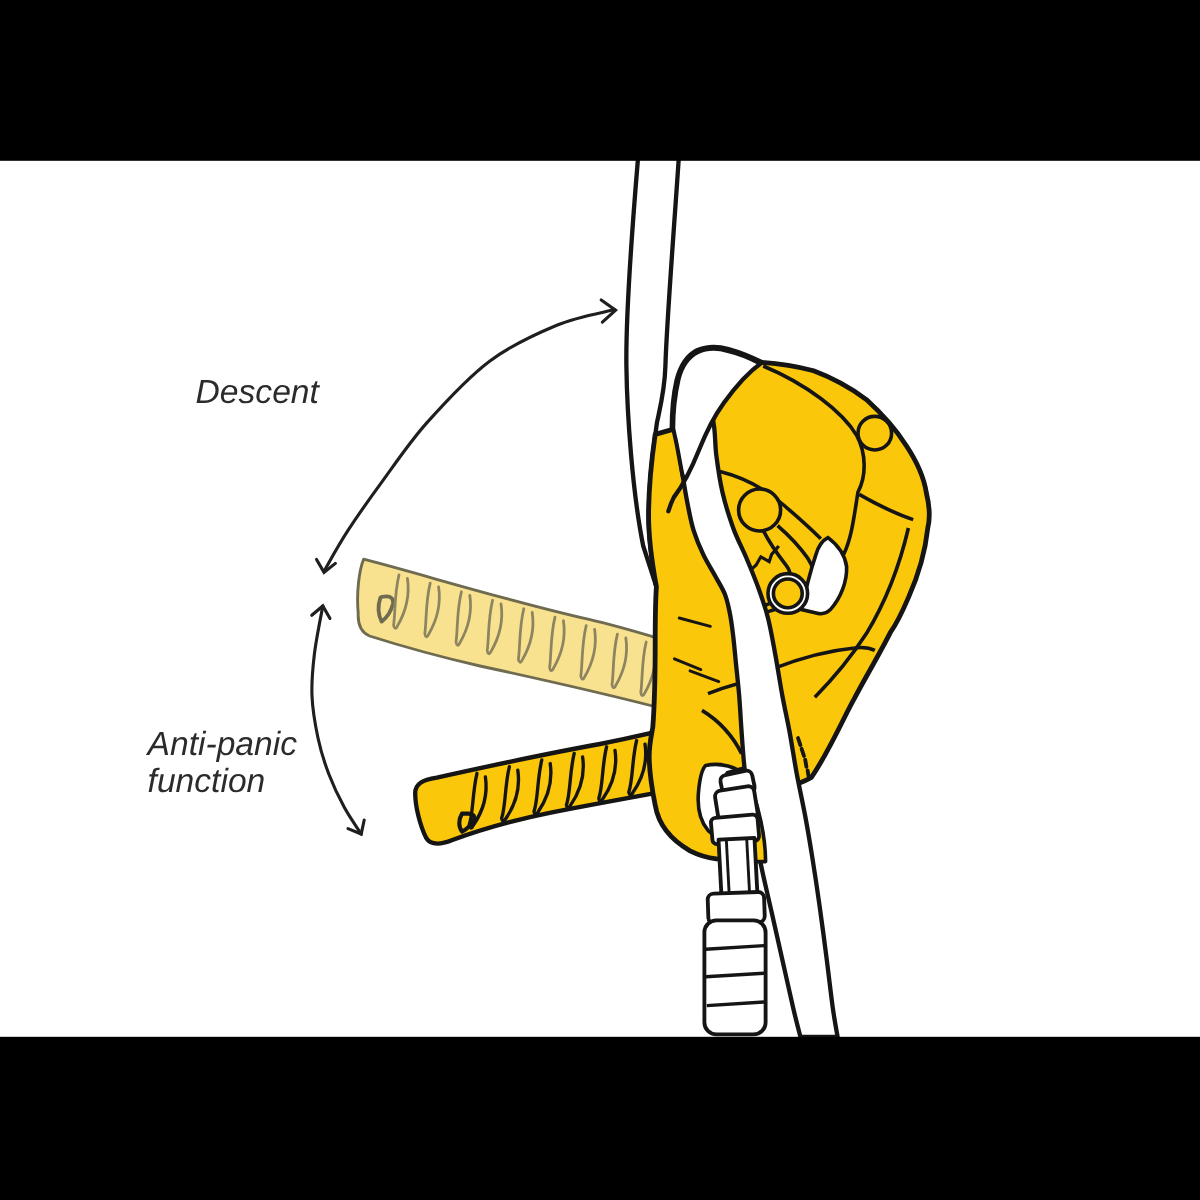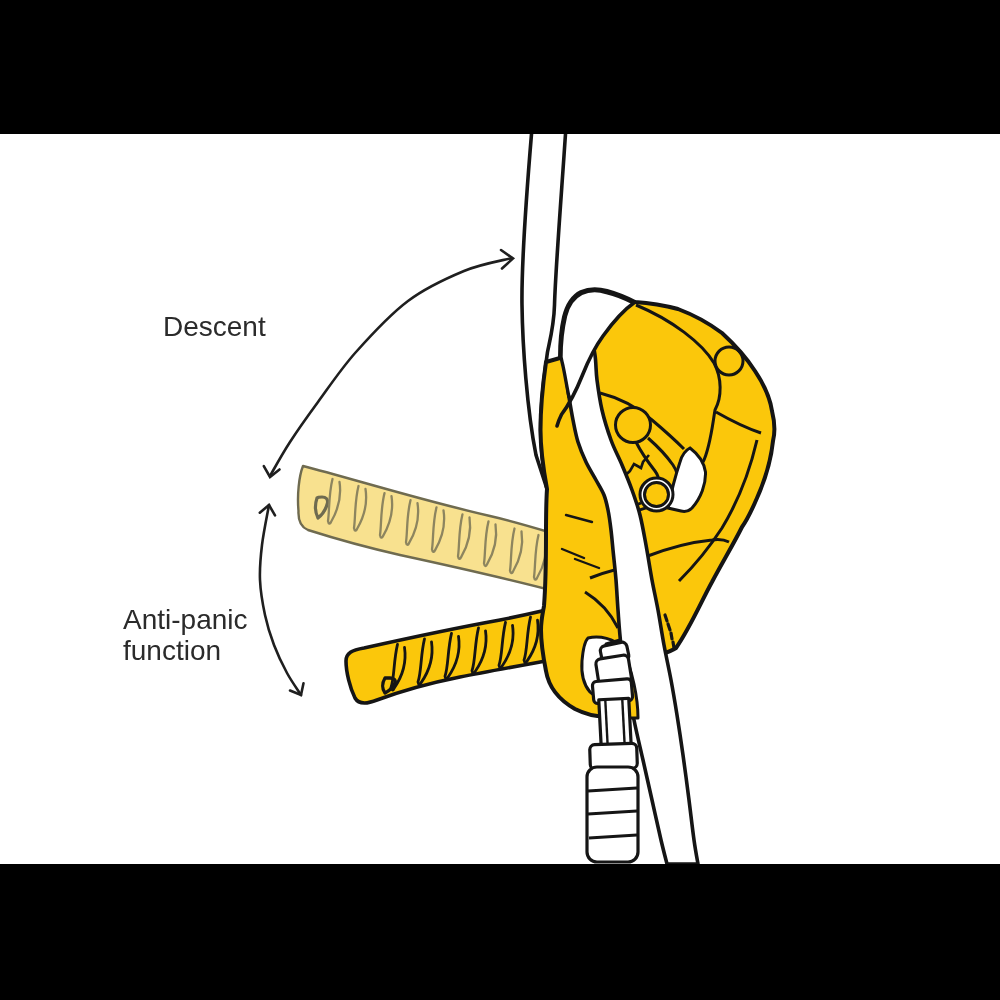--- a/index.html
+++ b/index.html
@@ -1,16 +1,16 @@
 <!DOCTYPE html>
 <html><head>
 <meta charset="utf-8">
 <style>
   html,body{margin:0;padding:0;background:#fff;}
-  .wrap{width:1000px;height:1000px;position:relative;overflow:hidden;background:#fff;}
+  .wrap{width:1000px;height:1000px;position:relative;overflow:hidden;background:#fff;font-style:italic;}
   svg{display:block;}
 </style>
 </head>
 <body>
 <div class="wrap">
 <svg width="1000" height="1000" viewBox="0 0 1000 1000">
   <rect x="0" y="0" width="1000" height="1000" fill="#ffffff"></rect>
 
   <g fill="none" stroke="#1f1f1f" stroke-width="2.6" stroke-linecap="round">
     <path d="M 270.0 476.0 C 273.3 470.3 282.0 454.3 290.0 442.0 C 298.0 429.7 307.0 417.0 318.0 402.0 C 329.0 387.0 341.0 368.8 356.0 352.0 C 371.0 335.2 390.0 314.5 408.0 301.0 C 426.0 287.5 446.7 278.2 464.0 271.0 C 481.3 263.8 504.0 260.2 512.0 258.0"></path>

